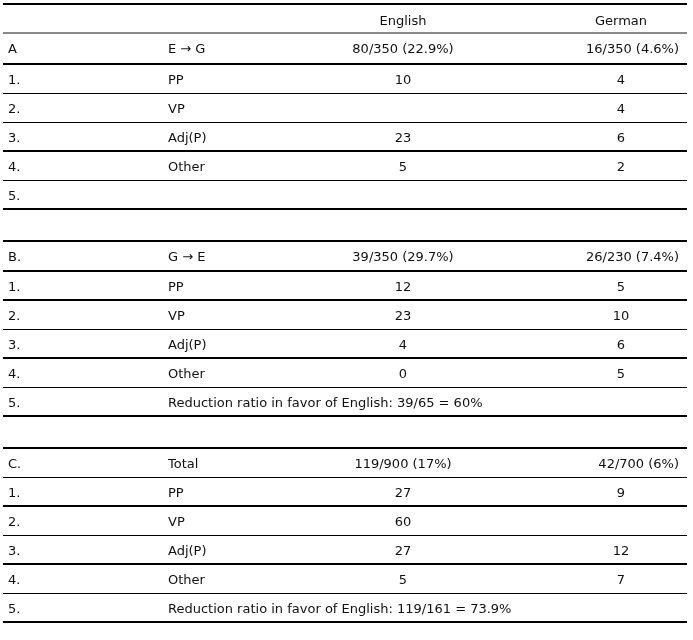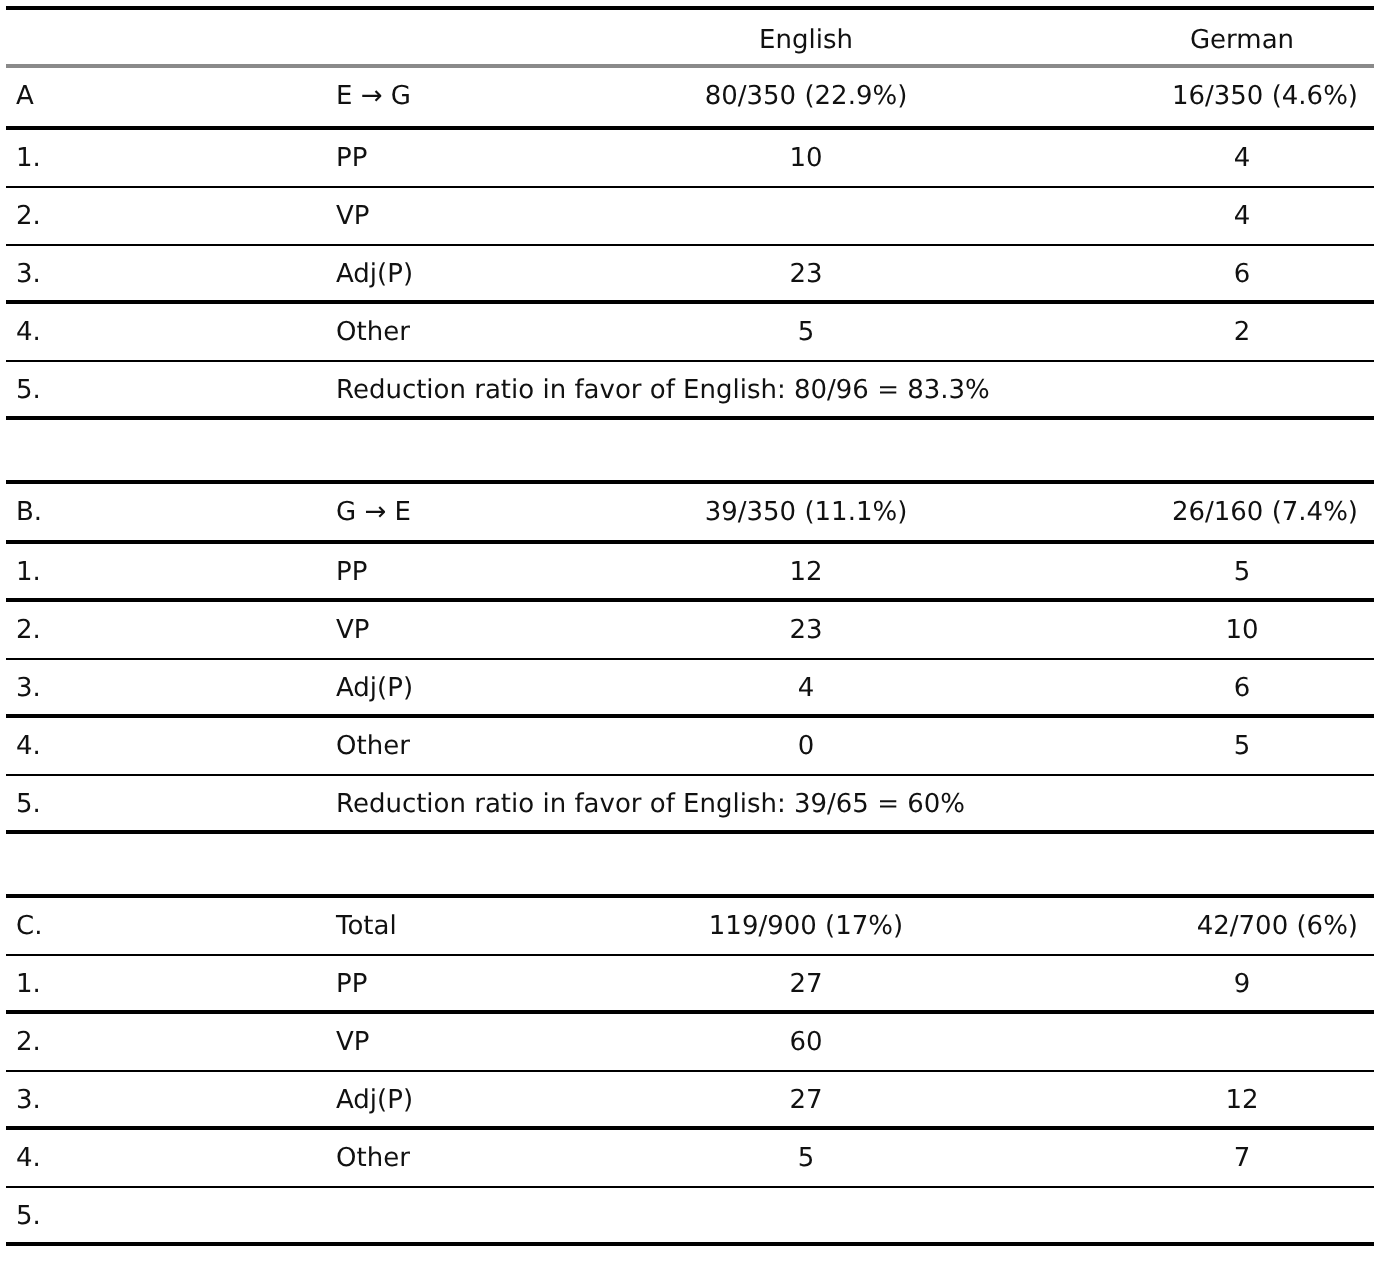--- a/index.html
+++ b/index.html
@@ -53,30 +53,29 @@
     <span class="c c4c">6</span>
   </div>
   <div class="row b-thin">
     <span class="c c1">4.</span>
     <span class="c c2">Other</span>
     <span class="c c3">5</span>
     <span class="c c4c">2</span>
   </div>
   <div class="row b-thick">
     <span class="c c1">5.</span>
-    <span class="c c2">Reduction ratio in favor of English: 80/96 = 83.3%</span>
   </div>
 
   <div class="spacer"></div>
 
   <div class="row rule-top b-thick" style="height:32px">
     <span class="c c1">B.</span>
     <span class="c c2">G → E</span>
-    <span class="c c3">39/350 (11.1%)</span>
-    <span class="c c4">26/160 (7.4%)</span>
+    <span class="c c3">39/350 (29.7%)</span>
+    <span class="c c4">26/230 (7.4%)</span>
   </div>
   <div class="row b-thick">
     <span class="c c1">1.</span>
     <span class="c c2">PP</span>
     <span class="c c3">12</span>
     <span class="c c4c">5</span>
   </div>
   <div class="row b-thin">
     <span class="c c1">2.</span>
     <span class="c c2">VP</span>
@@ -126,15 +125,16 @@
     <span class="c c4c">12</span>
   </div>
   <div class="row b-thin">
     <span class="c c1">4.</span>
     <span class="c c2">Other</span>
     <span class="c c3">5</span>
     <span class="c c4c">7</span>
   </div>
   <div class="row b-thick">
     <span class="c c1">5.</span>
+    <span class="c c2">Reduction ratio in favor of English: 119/161 = 73.9%</span>
   </div>
 
 </div>
 
 </body></html>

